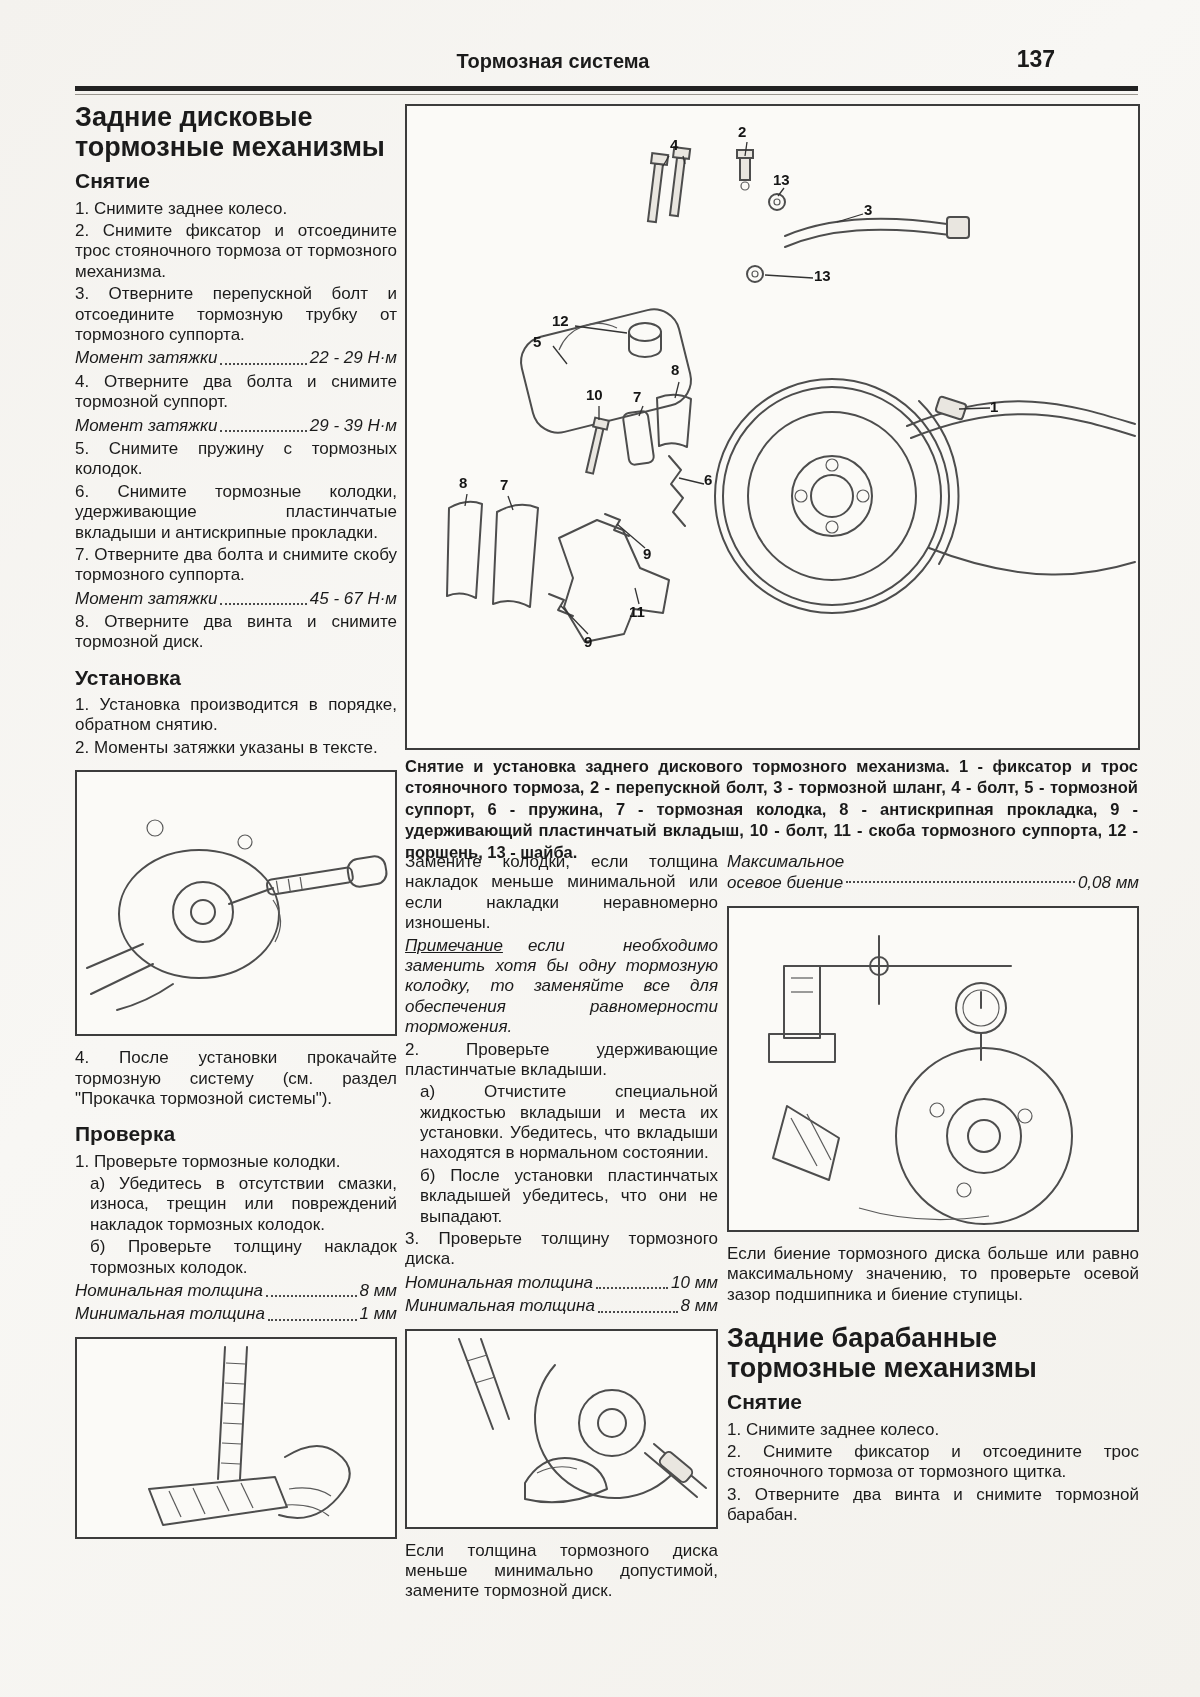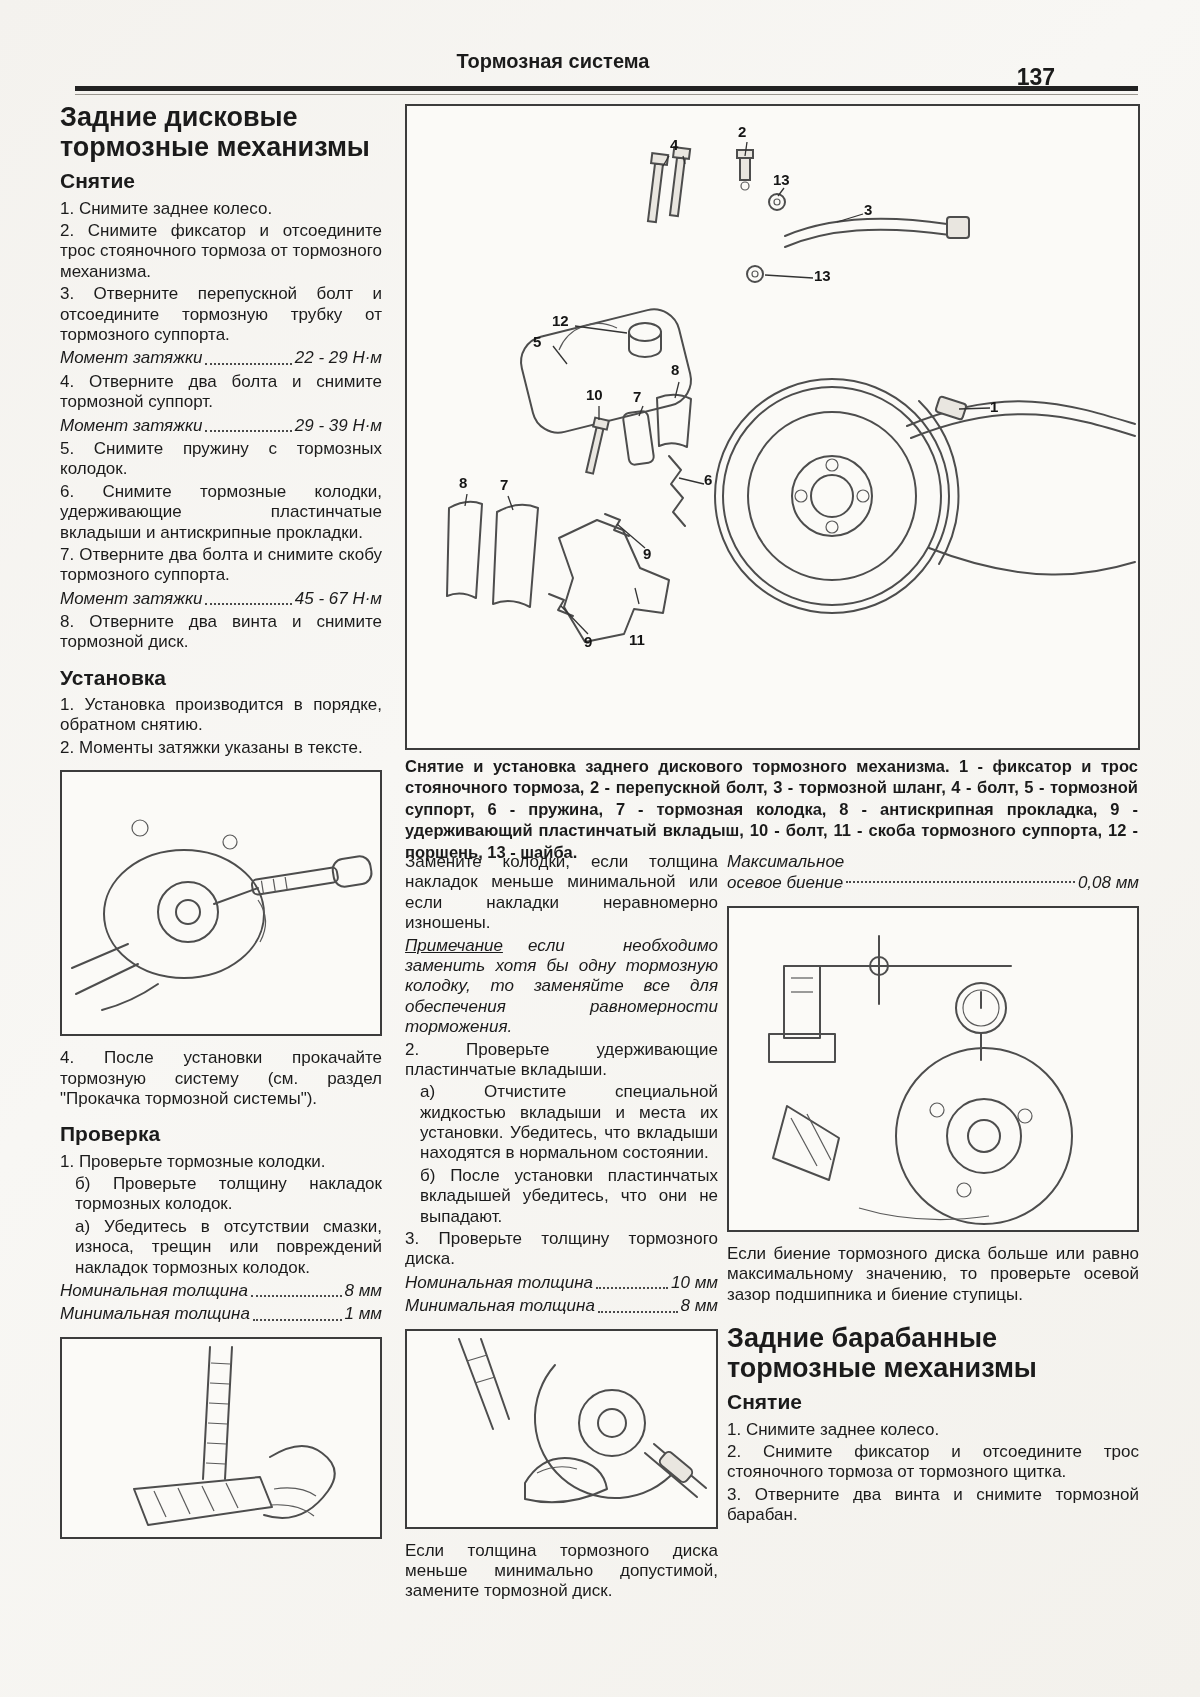--- a/index.html
+++ b/index.html
@@ -4,21 +4,21 @@
 <style>
   html,body{margin:0;padding:0;}
   body{
     width:1200px;height:1697px;position:relative;
     background:linear-gradient(135deg,#f4f2ee 0%,#f8f7f4 40%,#f3f1ec 100%);
     font-family:"Liberation Sans","DejaVu Sans",sans-serif;
     color:#1b1b1b;
   }
   .hdr-title{position:absolute;left:0;top:50px;width:1106px;text-align:center;
     font-size:20px;font-weight:bold;}
-  .hdr-num{position:absolute;left:975px;top:64px;width:80px;text-align:right;
+  .hdr-num{position:absolute;left:975px;top:46px;width:80px;text-align:right;
     font-size:23px;font-weight:bold;}
   .hdr-rule{position:absolute;left:75px;top:86px;width:1063px;height:5px;background:#222;}
   .hdr-rule2{position:absolute;left:75px;top:94px;width:1063px;height:1px;background:#9a968f;}
 
   .col{position:absolute;font-size:17px;line-height:1.2;text-align:justify;}
   .col p{margin:0 0 2px;}
   .h1{font-size:27px;font-weight:bold;line-height:1.12;text-align:left;margin:0 0 6px;}
   .h2{font-size:21px;font-weight:bold;text-align:left;margin:12px 0 5px;}
   .sub{padding-left:15px;}
   .spec{display:flex;font-style:italic;margin:3px 0 3px;}
@@ -141,27 +141,27 @@
   <span class="callout" style="left:145px;top:207px;">12</span>
   <span class="callout" style="left:126px;top:228px;">5</span>
   <span class="callout" style="left:264px;top:256px;">8</span>
   <span class="callout" style="left:179px;top:281px;">10</span>
   <span class="callout" style="left:226px;top:283px;">7</span>
   <span class="callout" style="left:583px;top:293px;">1</span>
   <span class="callout" style="left:297px;top:366px;">6</span>
   <span class="callout" style="left:52px;top:369px;">8</span>
   <span class="callout" style="left:93px;top:371px;">7</span>
   <span class="callout" style="left:236px;top:440px;">9</span>
-  <span class="callout" style="left:222px;top:498px;margin-top:28px;">11</span>
+  <span class="callout" style="left:222px;top:498px;">11</span>
   <span class="callout" style="left:177px;top:528px;">9</span>
 </div>
 
 <div class="caption">Снятие и установка заднего дискового тормозного механизма. 1 - фиксатор и трос стояночного тормоза, 2 - перепускной болт, 3 - тормозной шланг, 4 - болт, 5 - тормозной суппорт, 6 - пружина, 7 - тормозная колодка, 8 - антискрипная прокладка, 9 - удерживающий пластинчатый вкладыш, 10 - болт, 11 - скоба тормозного суппорта, 12 - поршень, 13 - шайба.</div>
 
-<div class="col" style="left:60px;top:102px;width:322px;">
+<div class="col" style="left:75px;top:102px;width:322px;">
   <div class="h1">Задние дисковые тормозные механизмы</div>
   <div class="h2" style="margin-top:2px;">Снятие</div>
   <p>1. Снимите заднее колесо.</p>
   <p>2. Снимите фиксатор и отсоедините трос стояночного тормоза от тормозного механизма.</p>
   <p>3. Отверните перепускной болт и отсоедините тормозную трубку от тормозного суппорта.</p>
   <div class="spec">
     <span class="lbl">Момент затяжки</span>
     <span class="dots"></span>
     <span class="val">22 - 29 Н·м</span>
   </div>
@@ -204,22 +204,22 @@
         <line class="thin" x1="224" y1="104" x2="224" y2="117"></line>
       </g>
       <path class="thin" d="M 196 128 q 14 20 2 42"></path>
     </svg>
   </div>
 
   <p>4. После установки прокачайте тормозную систему (см. раздел "Прокачка тормозной системы").</p>
 
   <div class="h2">Проверка</div>
   <p>1. Проверьте тормозные колодки.</p>
+  <p class="sub">а) Убедитесь в отсутствии смазки, износа, трещин или повреждений накладок тормозных колодок.</p>
   <p class="sub">б) Проверьте толщину накладок тормозных колодок.</p>
-  <p class="sub">а) Убедитесь в отсутствии смазки, износа, трещин или повреждений накладок тормозных колодок.</p>
   <div class="spec">
     <span class="lbl">Номинальная толщина</span>
     <span class="dots"></span>
     <span class="val">8 мм</span>
   </div>
   <div class="spec">
     <span class="lbl">Минимальная толщина</span>
     <span class="dots"></span>
     <span class="val">1 мм</span>
   </div>

